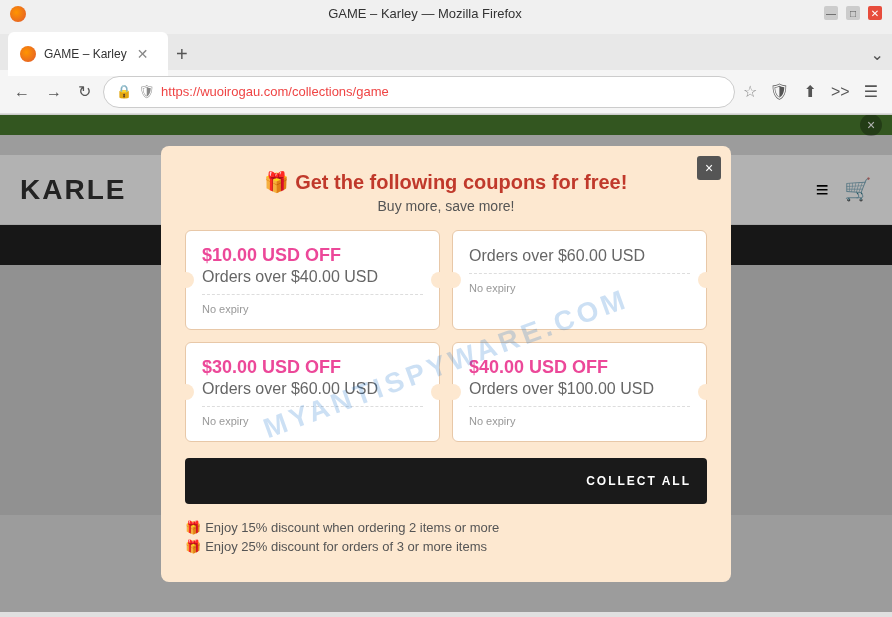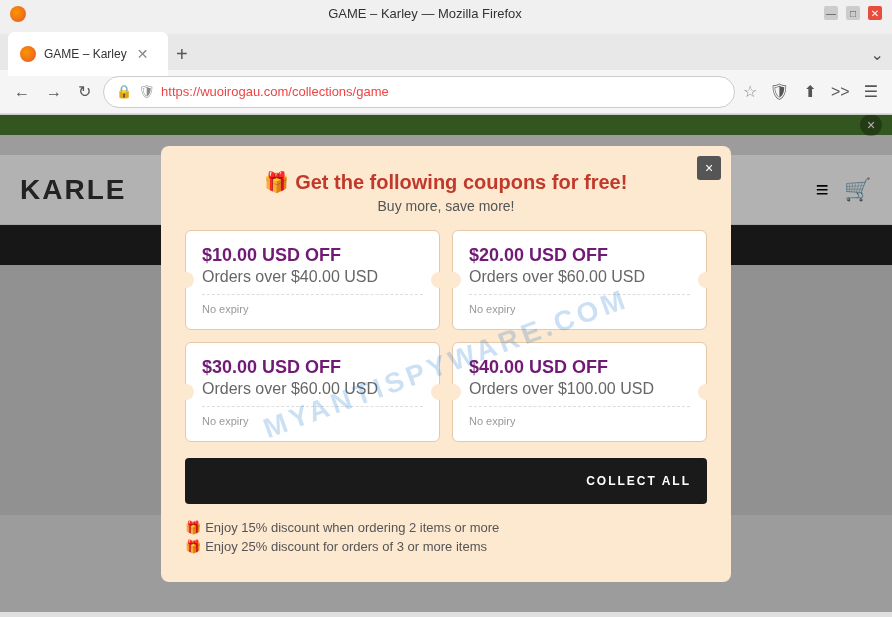--- a/index.html
+++ b/index.html
@@ -42,21 +42,21 @@
     
     .modal { background: #fde8d0; border-radius: 8px; padding: 24px; width: 570px; position: relative; z-index: 20; }
     .modal-close { position: absolute; top: 10px; right: 10px; background: #555; color: white; border: none; border-radius: 3px; width: 24px; height: 24px; cursor: pointer; font-size: 14px; display: flex; align-items: center; justify-content: center; }
     .modal-title { text-align: center; font-size: 20px; font-weight: bold; color: #c0392b; margin-bottom: 4px; }
     .modal-subtitle { text-align: center; font-size: 14px; color: #555; margin-bottom: 16px; }
 
     .coupons-grid { display: grid; grid-template-columns: 1fr 1fr; gap: 12px; margin-bottom: 16px; }
     .coupon-card { background: white; border-radius: 6px; padding: 14px 16px; border: 1px solid #e8c8a8; position: relative; }
     .coupon-card::before { content: ''; position: absolute; left: -8px; top: 50%; transform: translateY(-50%); width: 16px; height: 16px; background: #fde8d0; border-radius: 50%; }
     .coupon-card::after { content: ''; position: absolute; right: -8px; top: 50%; transform: translateY(-50%); width: 16px; height: 16px; background: #fde8d0; border-radius: 50%; }
-    .coupon-amount { font-size: 18px; font-weight: bold; color: #701a75; }
+    .coupon-amount { font-size: 18px; font-weight: bold; color: #ec4899; }
     .coupon-condition { font-size: 16px; color: #666; margin-top: 2px; }
     .coupon-expiry { font-size: 11px; color: #999; margin-top: 8px; padding-top: 8px; border-top: 1px dashed #ddd; }
 
     .collect-all-btn { display: block; width: 100%; padding: 16px; background: #1a1a1a; color: white; border: none; border-radius: 4px; font-size: 12px; font-weight: bold; letter-spacing: 2px; cursor: pointer; text-align: right; margin-bottom: 16px; }
 
     .benefits-list { list-style: none; padding: 0; }
     .benefit-item { font-size: 13px; color: #555; margin-bottom: 4px; display: flex; align-items: center; gap: 4px; }
 
     
     .watermark { position: absolute; top: 50%; left: 50%; transform: translate(-50%, -50%) rotate(-20deg); font-size: 28px; font-weight: bold; color: rgba(0, 100, 200, 0.2); white-space: nowrap; pointer-events: none; z-index: 100; letter-spacing: 4px; }
@@ -137,21 +137,20 @@
       </div>
       <div class="modal-subtitle">Buy more, save more!</div>
 
       <div class="coupons-grid">
         <div class="coupon-card">
           <div class="coupon-amount">$10.00 USD OFF</div>
           <div class="coupon-condition">Orders over $40.00 USD</div>
           <div class="coupon-expiry">No expiry</div>
         </div>
         <div class="coupon-card">
-          <div class="coupon-amount">$20.00 USD OFF</div>
           <div class="coupon-condition">Orders over $60.00 USD</div>
           <div class="coupon-expiry">No expiry</div>
         </div>
         <div class="coupon-card">
           <div class="coupon-amount">$30.00 USD OFF</div>
           <div class="coupon-condition">Orders over $60.00 USD</div>
           <div class="coupon-expiry">No expiry</div>
         </div>
         <div class="coupon-card">
           <div class="coupon-amount">$40.00 USD OFF</div>

